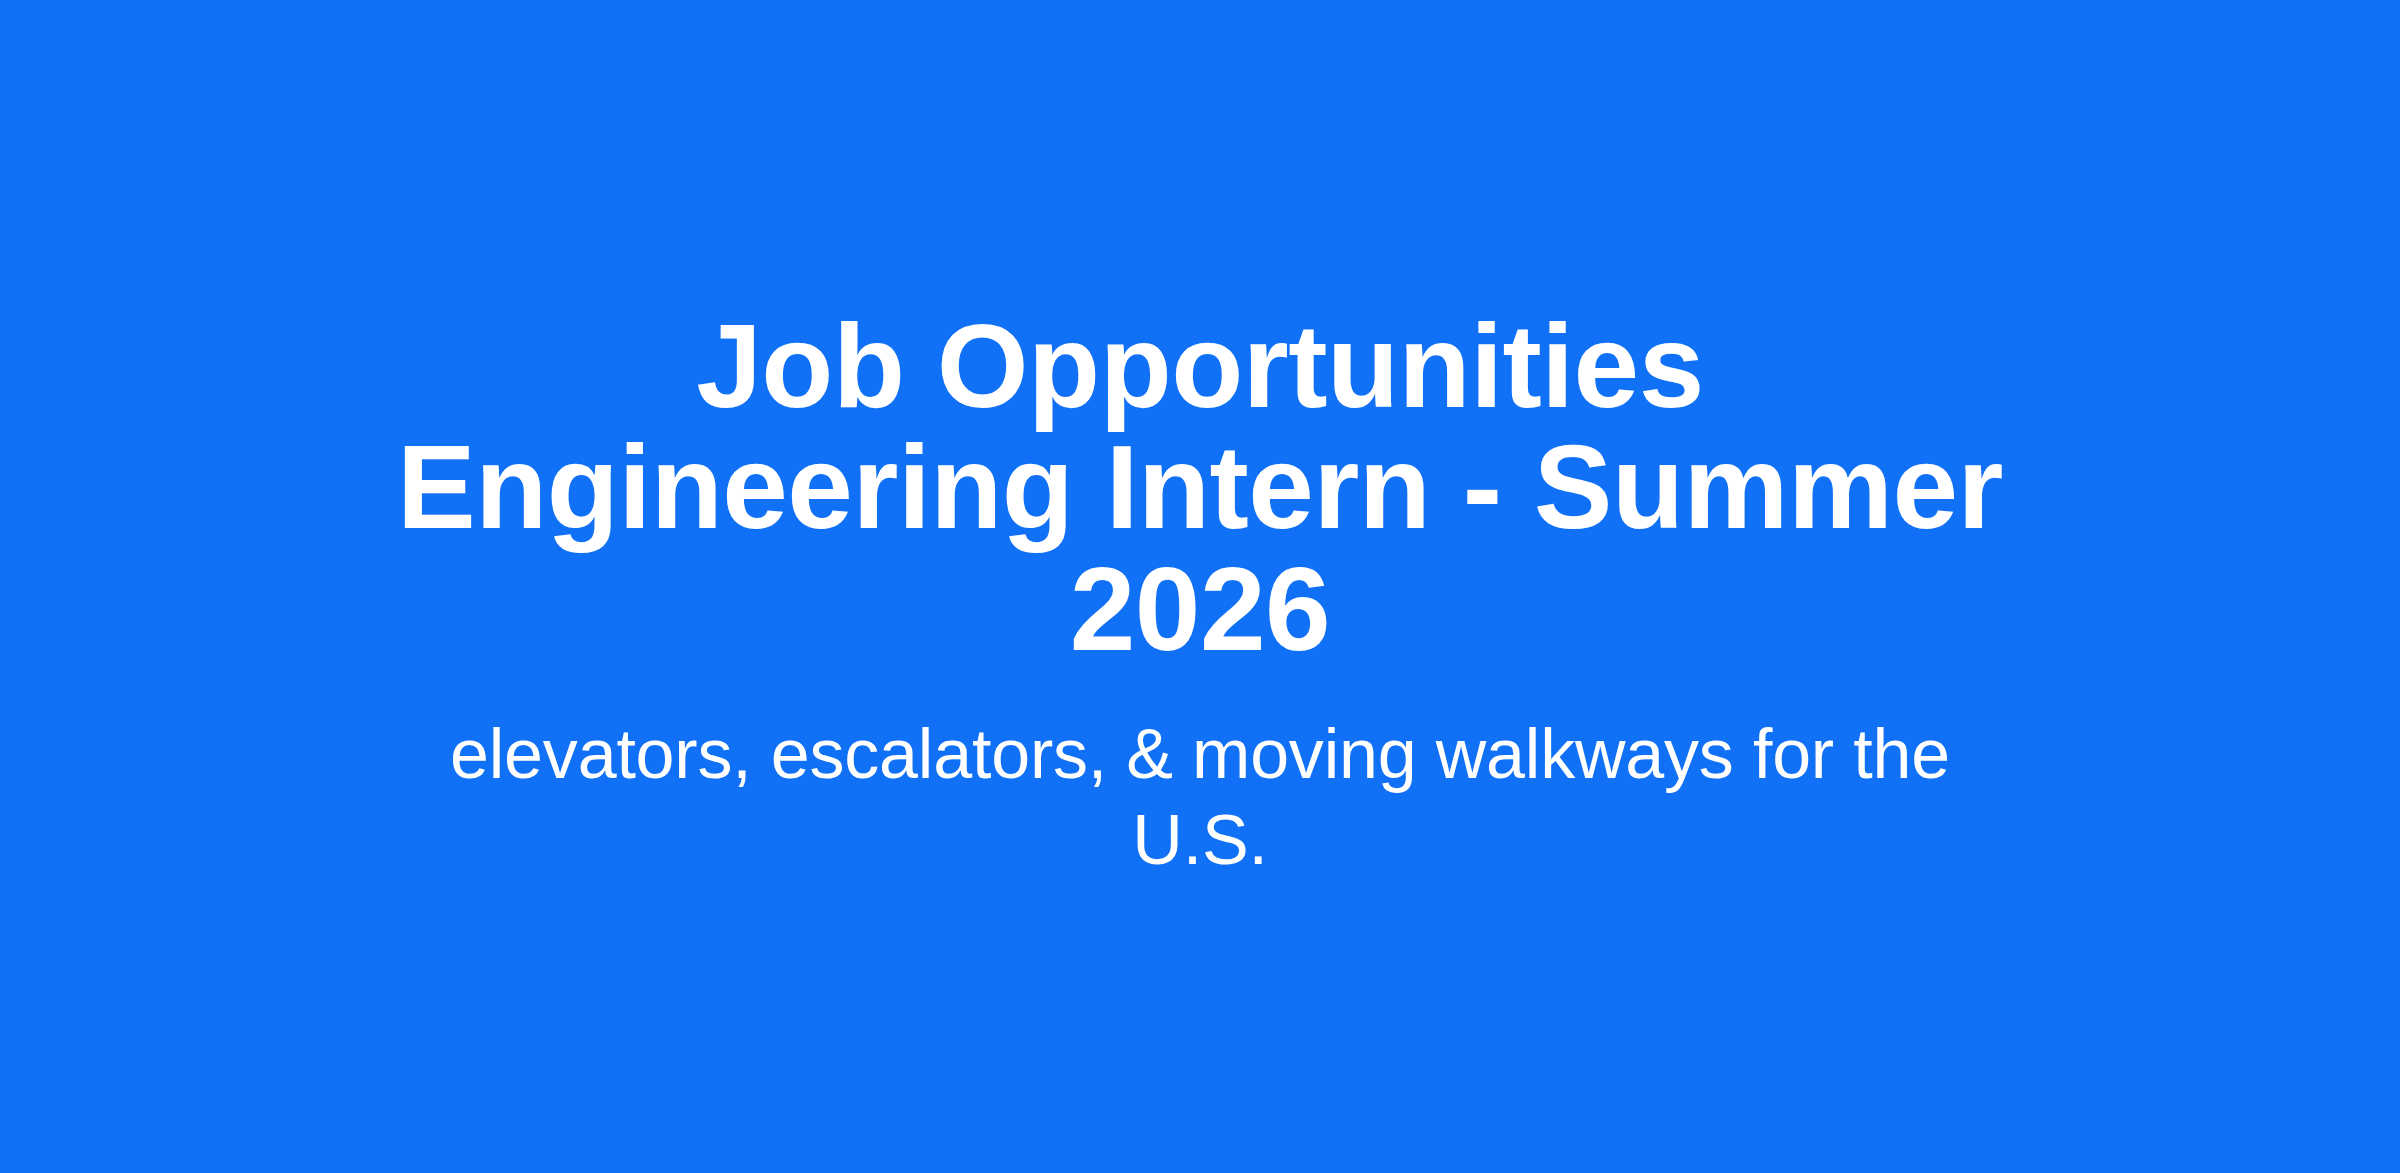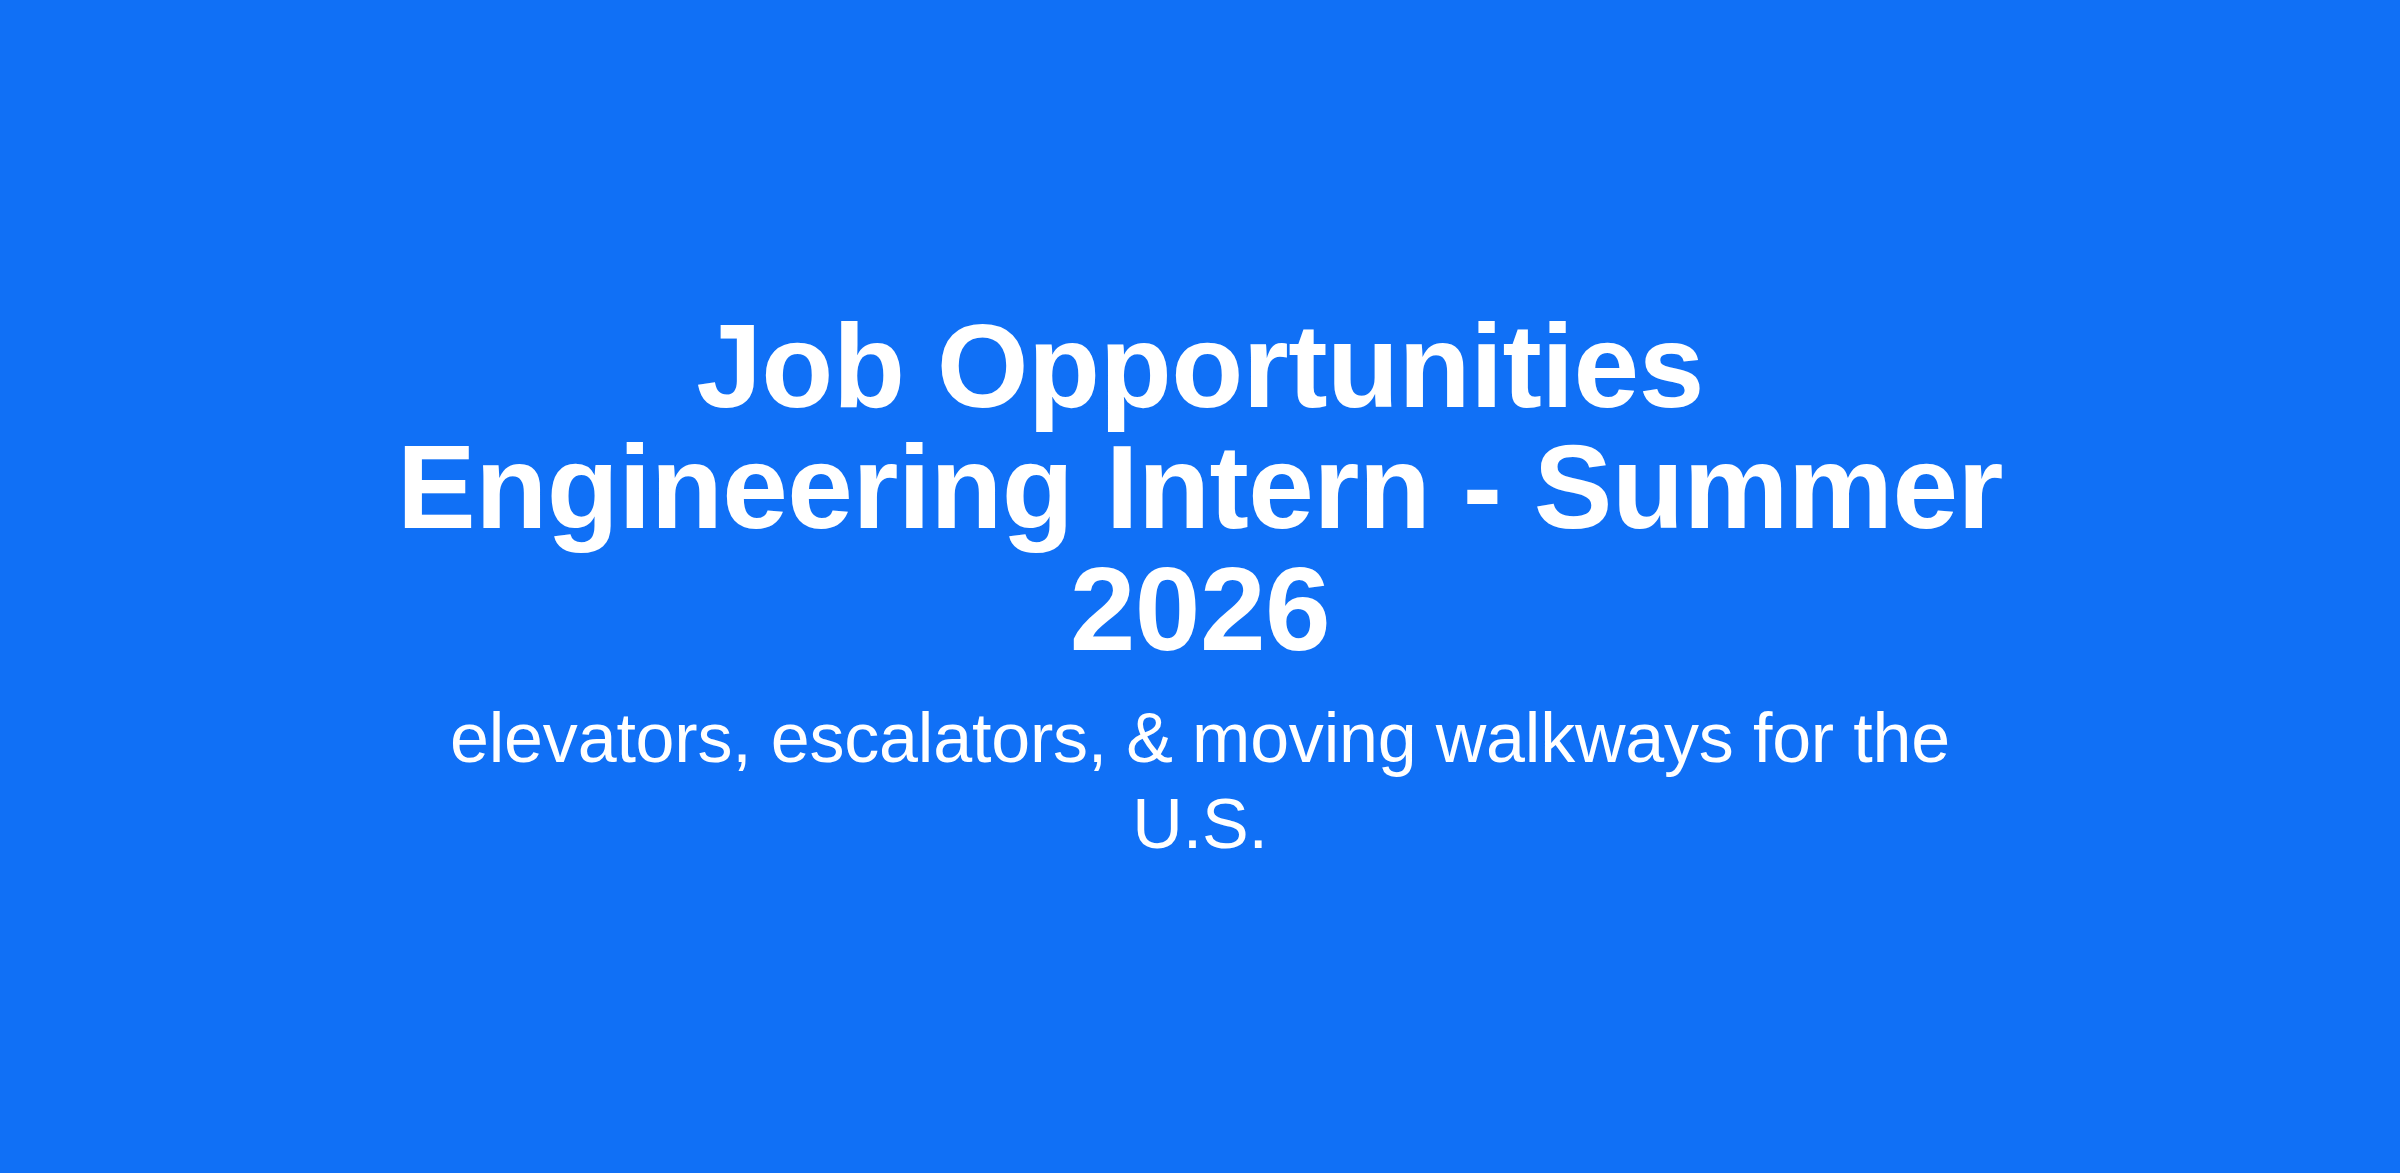--- a/index.html
+++ b/index.html
@@ -33,21 +33,21 @@
   .hero-content {
     width: 100%;
     max-width: 1700px;
     display: flex;
     flex-direction: column;
     align-items: center;
   }
 
   
   .hero-title {
-    margin: 0;
+    margin: 16px;
     color: #FFFFFF;
     font-size: 118px;
     line-height: 1.03;
     font-weight: 700;
     letter-spacing: -0.5px;
     max-width: 1680px;
     word-break: normal;
     overflow-wrap: break-word;
   }
 

